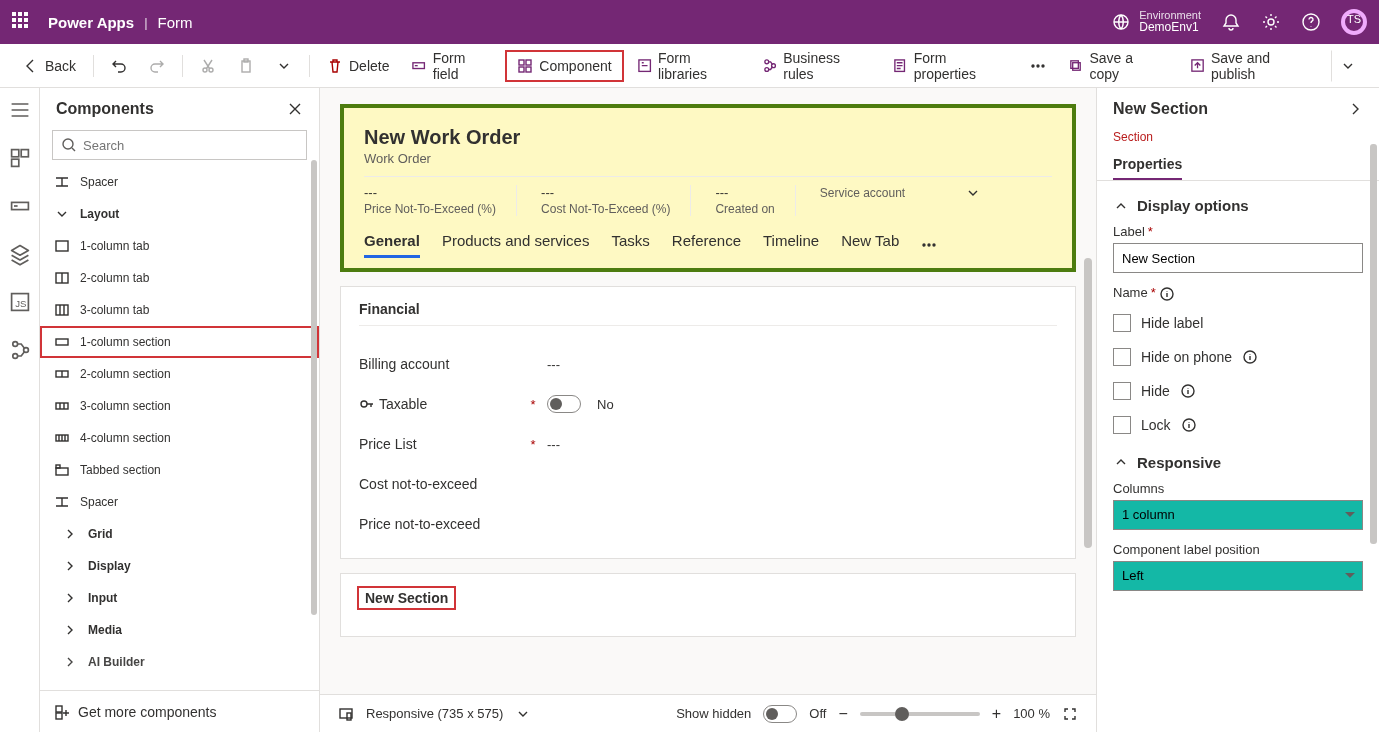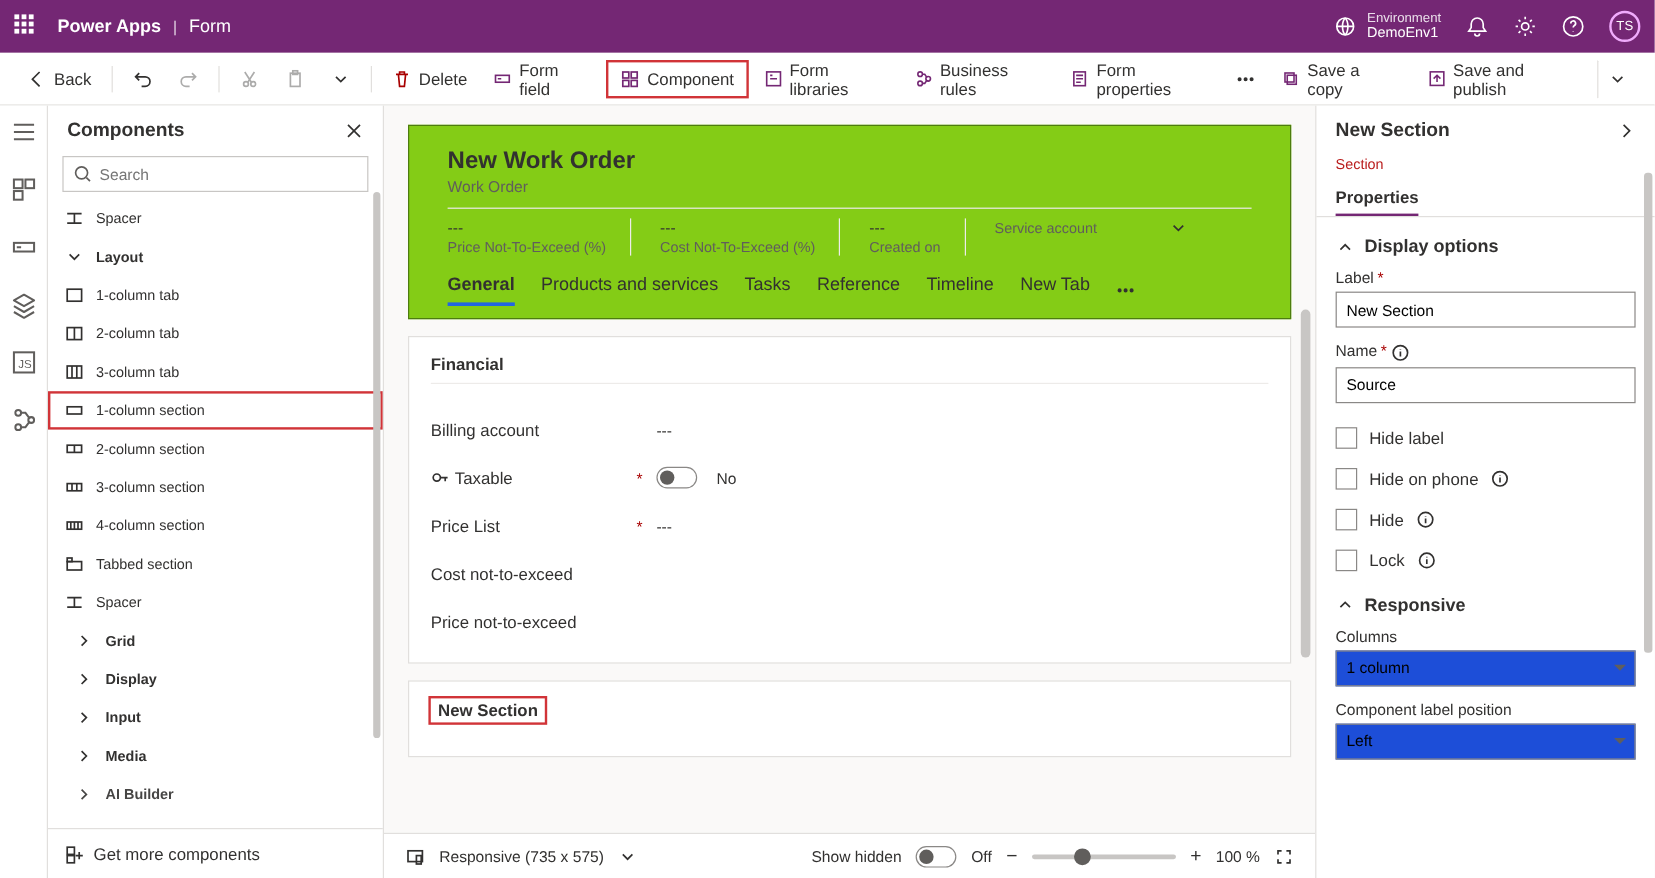--- a/index.html
+++ b/index.html
@@ -9,21 +9,21 @@
   .topbar { height:44px; background:#742774; color:#fff; display:flex; align-items:center; padding:0 12px; }
   .topbar .waffle { width:20px; height:20px; display:grid; grid-template-columns:repeat(3,4px); grid-template-rows:repeat(3,4px); gap:2px; margin-right:16px;}
   .topbar .waffle span{background:#fff;}
   .topbar .title { font-size:15px; font-weight:600;}
   .topbar .sep { margin:0 10px; opacity:.8;}
   .topbar .right { margin-left:auto; display:flex; align-items:center; gap:20px;}
   .topbar .env { display:flex; align-items:center; gap:8px; font-size:12px;}
   .topbar .env .lbls {display:flex; flex-direction:column; line-height:1.1;}
   .topbar .env .lbls .l1{font-size:11px; opacity:.85;}
   .topbar .iconbtn { width:20px; height:20px; display:flex; align-items:center; justify-content:center;}
-  .avatar { width:26px; height:26px; border:2px solid #f0abfc; border-radius:50%; display:flex; align-items:center; justify-content:center; font-size:11px;}
+  .avatar { width:26px; height:26px; border:4px solid #f0abfc; border-radius:50%; display:flex; align-items:flex-start; justify-content:center; font-size:11px;}
   
   
   .cmdbar { height:44px; background:#fff; border-bottom:1px solid #e1dfdd; display:flex; align-items:center; padding:0 14px; gap:4px;}
   .cmdbtn { height:32px; display:flex; align-items:center; gap:6px; padding:0 8px; color:#323130; font-size:14px; border:1px solid transparent;}
   .cmdbtn.highlight{ border:2px solid #d13438; padding:0 10px;}
   .cmdbar .divider{ width:1px; height:22px; background:#e1dfdd; margin:0 4px;}
   .cmdbar .right{margin-left:auto; display:flex; align-items:center; gap:10px;}
   .icon { width:16px; height:16px; display:inline-flex; align-items:center; justify-content:center;}
   
   
@@ -42,21 +42,21 @@
   .lp-item { display:flex; align-items:center; gap:10px; height:32px; padding:0 14px; font-size:12px; color:#323130;}
   .lp-item.group{ font-weight:600; color:#323130;}
   .lp-item.sub{ padding-left:22px;}
   .lp-item.child{ padding-left:14px;}
   .lp-item.highlight{ outline:2px solid #d13438; outline-offset:-2px;}
   .lp-scroll{ position:absolute; right:2px; top:0; width:6px; height:455px; background:#c8c6c4; border-radius:3px;}
   .lp-footer{ height:42px; border-top:1px solid #e1dfdd; display:flex; align-items:center; gap:8px; padding:0 14px; font-size:14px;}
   
   
   .canvas { flex:1; background:#faf9f8; display:flex; flex-direction:column; position:relative;}
-  .canvas-inner{ margin:16px 20px 0 20px; background:#84cc16; border:1px solid #4d7c0f; padding:18px 32px 10px; overflow:hidden;}
+  .canvas-inner{ margin:16px 20px 0 20px; background:#fef9c3; border:4px solid #4d7c0f; padding:18px 20px 10px; overflow:hidden;}
   .form-title{font-size:20px; font-weight:600; margin-bottom:2px;}
   .form-sub{font-size:13px; color:#605e5c; margin-bottom:10px;}
   .hdrfields{display:flex; gap:24px; border-top:1px solid #edebe9; padding-top:8px; align-items:flex-start;}
   .hdrfields .cell{display:flex; flex-direction:column; gap:2px; border-right:1px solid #edebe9; padding-right:20px;}
   .hdrfields .cell:last-child{border-right:none;}
   .hdrfields .val{font-size:13px;}
   .hdrfields .lab{font-size:12px; color:#605e5c;}
   .tabs{display:flex; gap:22px; margin-top:16px; font-size:15px; align-items:center;}
   .tabs .tab{padding-bottom:6px; border-bottom:3px solid transparent;}
   .tabs .tab.active{border-bottom-color:#2266e3; font-weight:600;}
@@ -83,21 +83,21 @@
   .rp-sub{padding:0 16px 6px; font-size:12px; color:#b91c1c;}
   .rp-tabs{border-bottom:1px solid #e1dfdd; padding:0 16px;}
   .rp-tabs .t{display:inline-block; padding:6px 0; border-bottom:2px solid #742774; font-size:14px; font-weight:600;}
   .rp-body{flex:1; overflow:hidden; padding:4px 16px 12px;}
   .rp-group-h{display:flex; align-items:center; gap:8px; font-weight:600; font-size:15px; margin:12px 0 10px;}
   .rp-label{font-size:13px; margin-bottom:4px;}
   .rp-label .req{color:#a80000; margin-left:3px;}
   .rp-input{width:100%; height:30px; border:1px solid #8a8886; padding:0 8px; font-size:13px; margin-bottom:12px;}
   .rp-check{display:flex; align-items:center; gap:10px; height:34px; font-size:14px;}
   .rp-check .box{width:18px; height:18px; border:1px solid #8a8886;}
-  .rp-select{width:100%; height:30px; border:1px solid #8a8886; padding:0 8px; font-size:13px; background:#1d4ed8; appearance:none;}
+  .rp-select{width:100%; height:30px; border:1px solid #8a8886; padding:0 8px; font-size:13px; background:#14b8a6; appearance:none;}
   .select-wrap{position:relative; margin-bottom:12px;}
   .select-wrap::after{content:""; position:absolute; right:8px; top:12px; border:5px solid transparent; border-top-color:#605e5c;}
   .rp-scroll{position:absolute; right:2px; top:56px; width:7px; height:400px; background:#c8c6c4; border-radius:3px;}
   
   svg{stroke:currentColor; fill:none; stroke-width:1.4;}
 </style>
 </head>
 <body>
 
 <div class="topbar">
@@ -638,21 +638,20 @@
           <span>Display options</span>
         </div>
       <div class="rp-label"><span>Label</span><span class="req">*</span></div>
       <input class="rp-input" value="New Section" style="">
       <div class="rp-label"><span>Name</span><span class="req">*</span> <span class="icon" style="vertical-align:middle">
             <svg viewBox="0 0 16 16">
               <circle cx="8" cy="8" r="6"></circle>
               <path d="M8 5v.5M8 7v4"></path>
             </svg>
           </span></div>
-      <input class="rp-input" value="Source" style="">
       <div class="rp-check">
           <div class="box"></div>
           <span>Hide label</span>
         </div>
       <div class="rp-check">
           <div class="box"></div>
           <span>Hide on phone</span>
           <span class="icon">
             <svg viewBox="0 0 16 16">
               <circle cx="8" cy="8" r="6"></circle>

